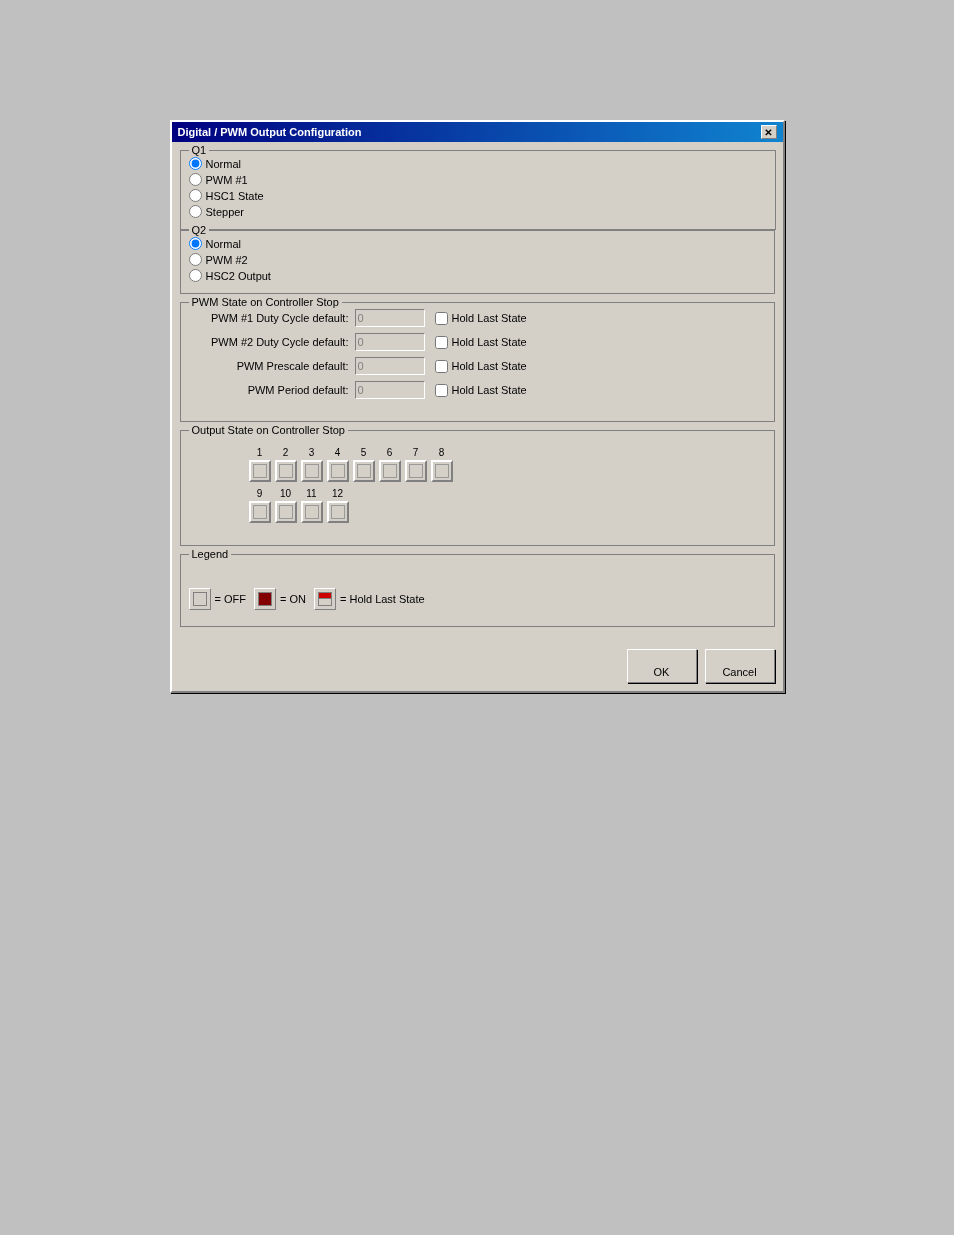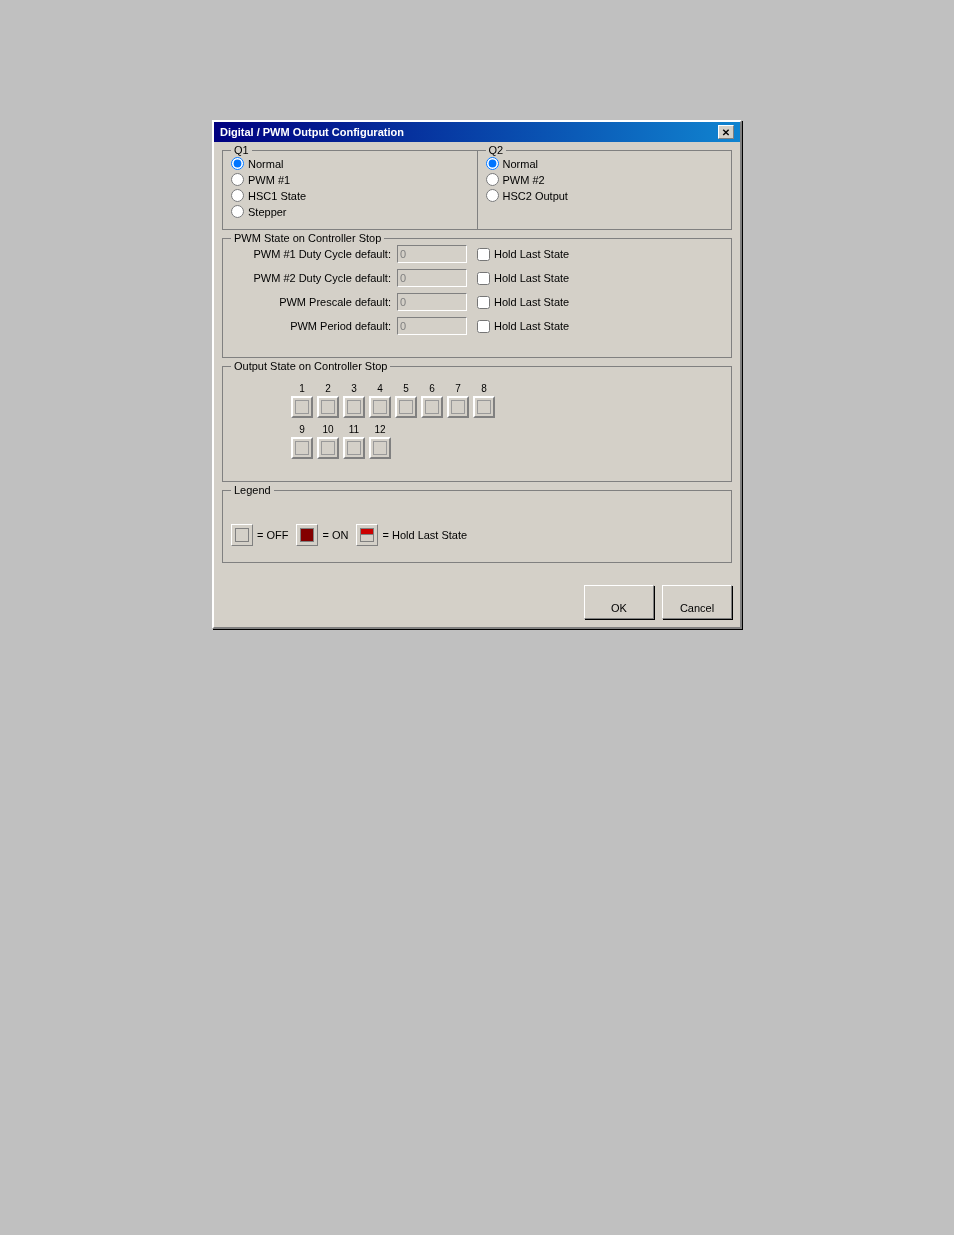--- a/index.html
+++ b/index.html
@@ -9,21 +9,21 @@
       font-size: 11px;
       width: 954px;
       min-height: 1235px;
       display: flex;
       align-items: flex-start;
       justify-content: center;
       padding-top: 120px;
     }
 
     .dialog {
-      width: 530px;
+      width: 615px;
       background: #d4d0c8;
       border: 2px solid;
       border-color: #ffffff #808080 #808080 #ffffff;
       box-shadow: 1px 1px 0 #000;
     }
 
     .title-bar {
       background: linear-gradient(to right, #000080, #1084d0);
       color: white;
       padding: 3px 6px;
@@ -66,20 +66,21 @@
       left: 8px;
       background: #d4d0c8;
       padding: 0 3px;
       font-size: 11px;
     }
 
     .q-section {
       display: flex;
       gap: 0;
       margin-bottom: 8px;
+      flex-direction: column;
     }
 
     .q-box {
       border: 1px solid #808080;
       padding: 6px 10px 8px 8px;
       position: relative;
       flex: 1;
     }
 
     .q-box-legend {

